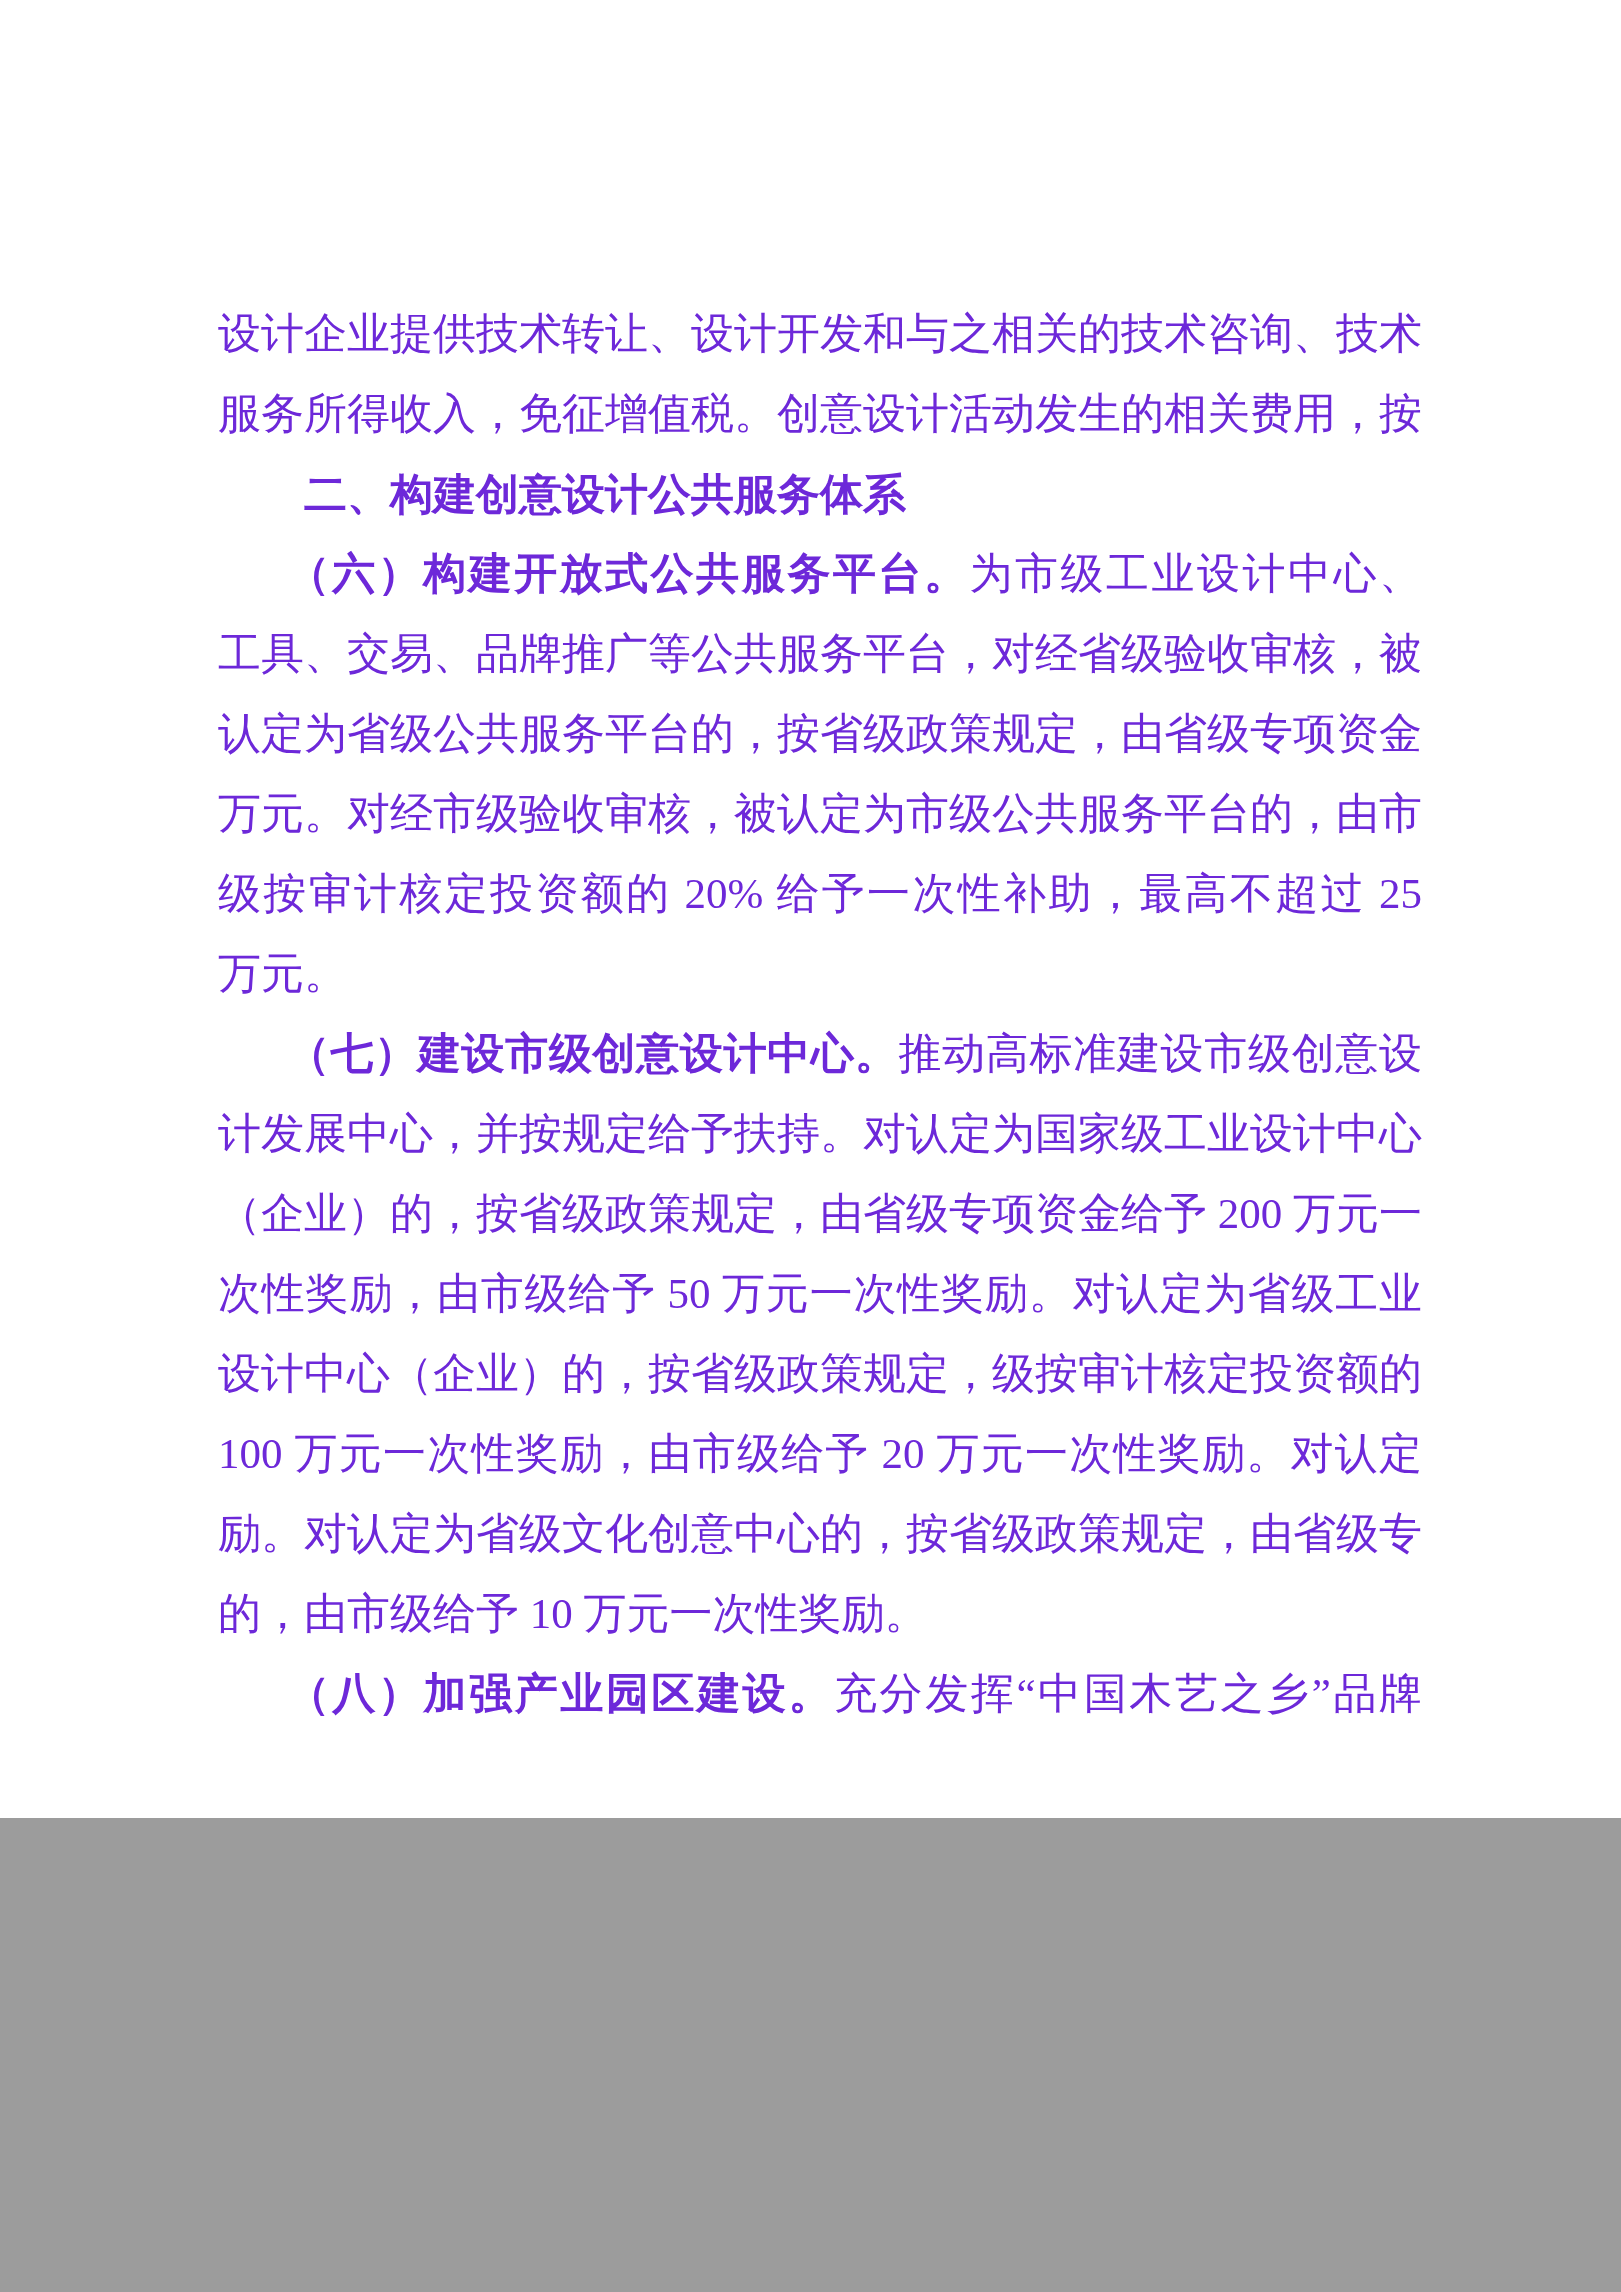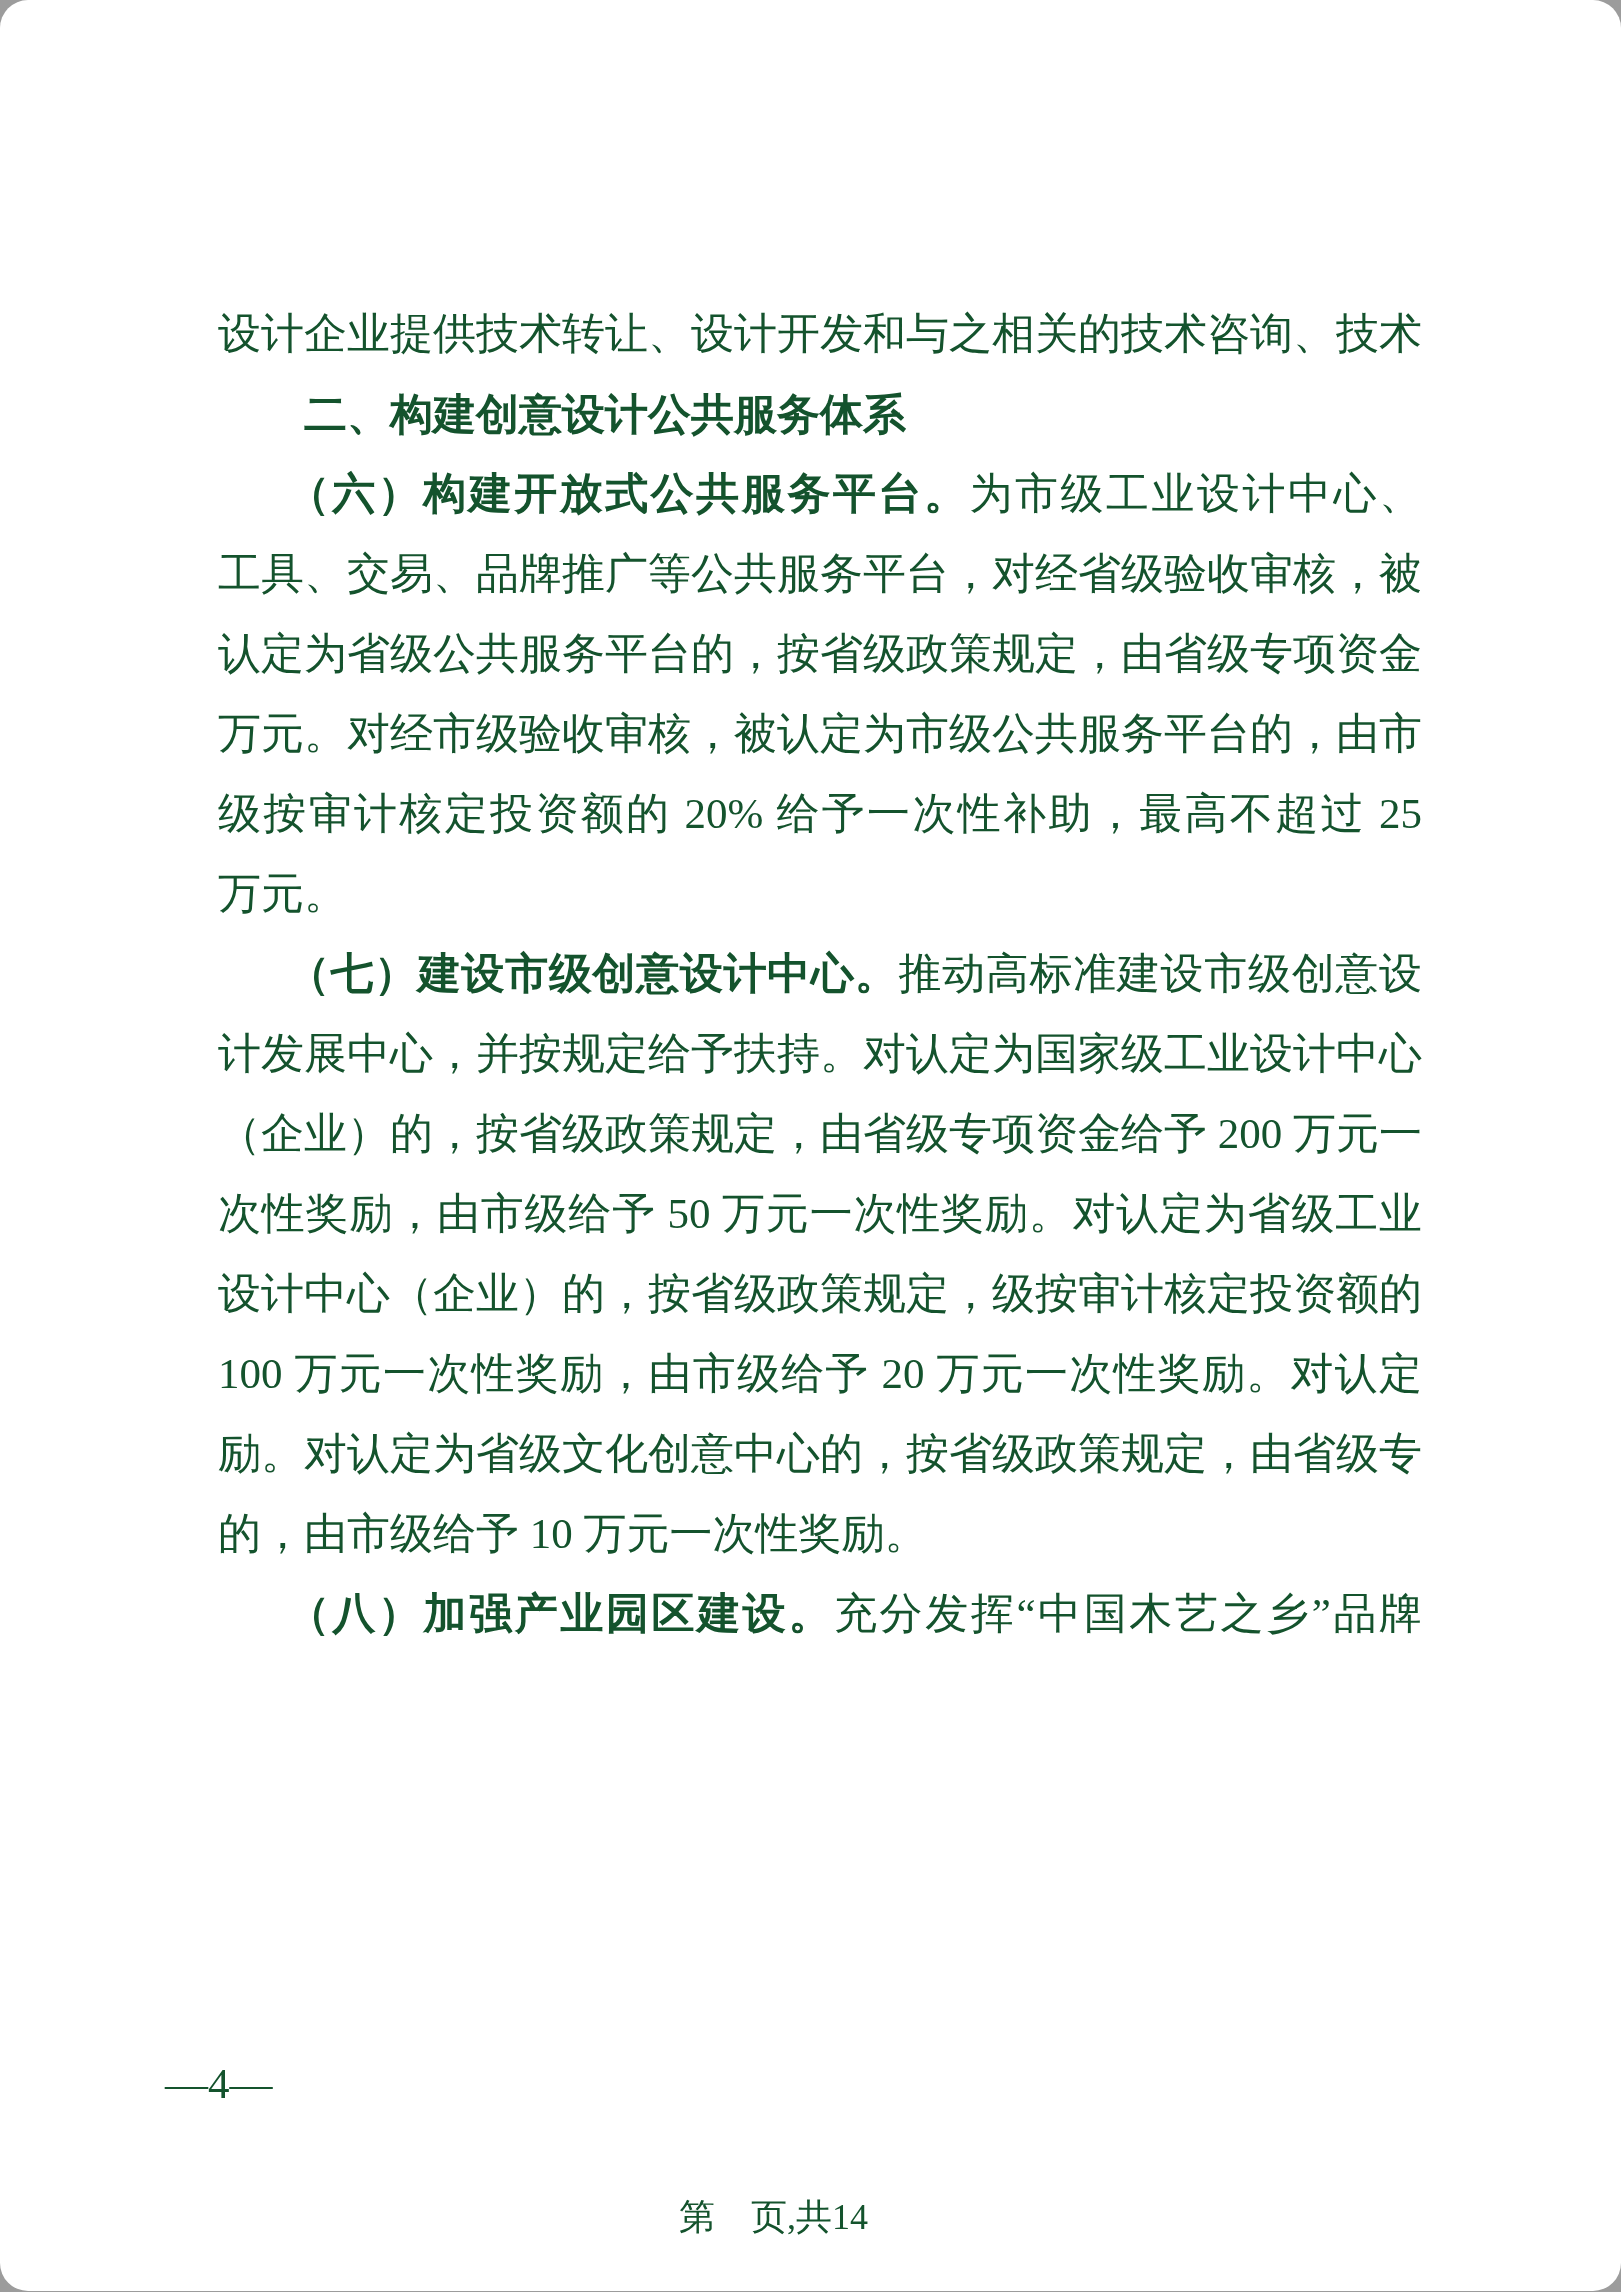--- a/index.html
+++ b/index.html
@@ -3,27 +3,26 @@
 <meta charset="utf-8">
 <style>
   html, body {
     margin: 0;
     padding: 0;
     background: #9c9c9c;
   }
   .page {
     position: relative;
     width: 1621px;
-    height: 2291px;
+    height: 1818px;
     margin: 0 auto;
     background: #ffffff;
     overflow: hidden;
     font-family: "Liberation Serif", "DejaVu Serif", serif;
-    color: #14532d;
-    border-radius: 28px;
+    color: #6d28d9;
   }
   .doc-body {
     position: absolute;
     left: 218px;
     top: 294px;
     width: 1204px;
     font-size: 43px;
     line-height: 80px;
     letter-spacing: 0;
   }
@@ -59,20 +58,21 @@
     line-height: 47px;
     white-space: pre;
   }
 </style>
 </head>
 <body>
 
 <div class="page">
   <main class="doc-body" id="doc-body">
       <div class="line j" style="text-indent: 0em;"><span>设计企业提供技术转让、设计开发和与之相关的技术咨询、技术</span></div>
+      <div class="line j" style="text-indent: 0em;"><span>服务所得收入，免征增值税。创意设计活动发生的相关费用，按</span></div>
       <div class="line heading" style="text-indent: 2em;"><span class="b">二、构建创意设计公共服务体系</span></div>
       <div class="line j" style="text-indent: 1.6em;"><span class="b">（六）构建开放式公共服务平台。</span><span>为市级工业设计中心、</span></div>
       <div class="line j" style="text-indent: 0em;"><span>工具、交易、品牌推广等公共服务平台，对经省级验收审核，被</span></div>
       <div class="line j" style="text-indent: 0em;"><span>认定为省级公共服务平台的，按省级政策规定，由省级专项资金</span></div>
       <div class="line j" style="text-indent: 0em;"><span>万元。对经市级验收审核，被认定为市级公共服务平台的，由市</span></div>
       <div class="line j" style="text-indent: 0em;"><span>级按审计核定投资额的 20% 给予一次性补助，最高不超过 25</span></div>
       <div class="line" style="text-indent: 0em;"><span>万元。</span></div>
       <div class="line j" style="text-indent: 1.6em;"><span class="b">（七）建设市级创意设计中心。</span><span>推动高标准建设市级创意设</span></div>
       <div class="line j" style="text-indent: 0em;"><span>计发展中心，并按规定给予扶持。对认定为国家级工业设计中心</span></div>
       <div class="line j" style="text-indent: 0em;"><span>（企业）的，按省级政策规定，由省级专项资金给予 200 万元一</span></div>

